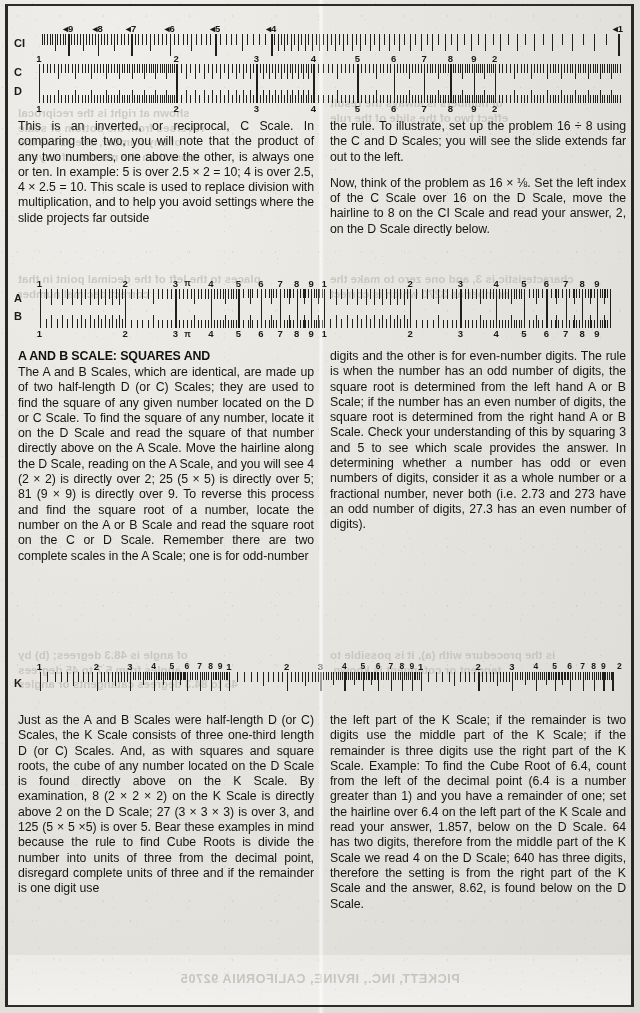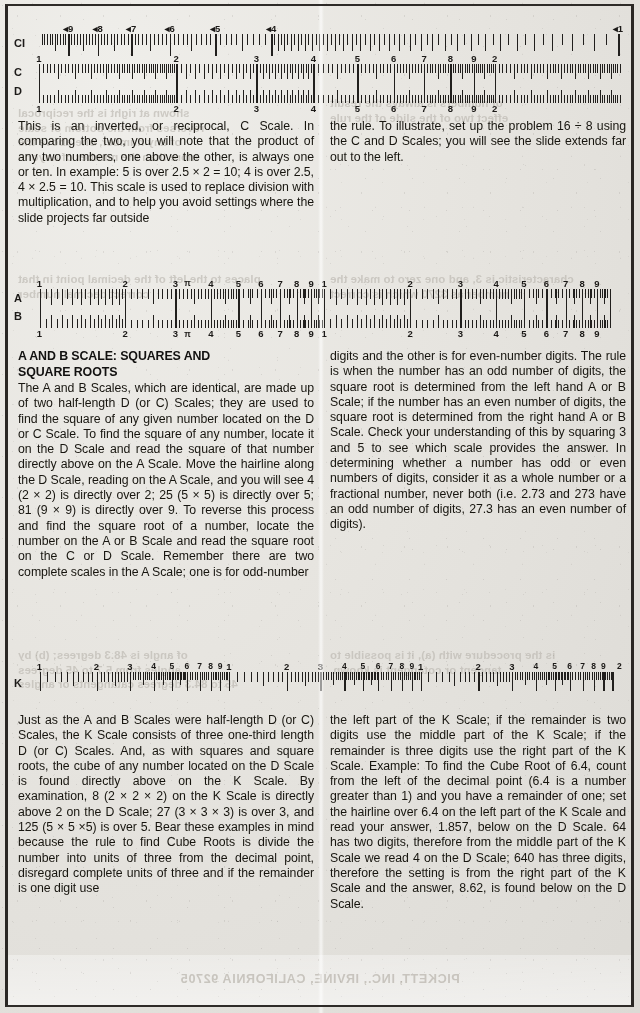--- a/index.html
+++ b/index.html
@@ -838,20 +838,21 @@
             <div class="tk" style="left: 97.7836%; height: 72%;"></div>
           </div>
       </div>
     </div>
 
     <div class="col left" style="top:119px;">
       <p class="body">This is an inverted, or reciprocal, C Scale. In comparing the two, you will note that the product of any two numbers, one above the other, is always one or ten. In example: 5 is over 2.5 × 2 = 10; 4 is over 2.5, 4 × 2.5 = 10. This scale is used to replace division with multiplication, and to help you avoid settings where the slide projects far outside</p>
     </div>
     <div class="col right" style="top:119px;">
       <p class="body">the rule. To illustrate, set up the problem 16 ÷ 8 using the C and D Scales; you will see the slide extends far out to the left.</p>
+      <p class="body">Now, think of the problem as 16 × ⅛. Set the left index of the C Scale over 16 on the D Scale, move the hairline to 8 on the CI Scale and read your answer, 2, on the D Scale directly below.</p>
     </div>
 
     <div class="ghost ghost-l" style="top:272px;">places to the left of the decimal point in that
 correct decimal number</div>
     <div class="ghost ghost-r" style="top:272px;">characteristic is 3, and one zero to make the
 number as 3270 which is correct</div>
 
     <div class="scalewrap" style="top:285px;height:48px;">
       <div class="srow" style="height:25px;">
         <span class="slabel" style="top:7px;">A</span>
@@ -1326,21 +1327,20 @@
             <div class="tk" style="left: 94.1698%; height: 70%;"></div>
             <div class="tk" style="left: 95.3762%; height: 70%;"></div>
             <div class="tk" style="left: 96.5174%; height: 70%;"></div>
             <div class="num sm" style="left: 25.7621%; bottom: -11px;">π</div>
           </div>
       </div>
     </div>
 
     <div class="col left" style="top:349px;">
       <h2 class="sec">A AND B SCALE: SQUARES AND</h2>
-      <h2 class="sec">SQUARE ROOTS</h2>
       <p class="body">The A and B Scales, which are identical, are made up of two half-length D (or C) Scales; they are used to find the square of any given number located on the D or C Scale. To find the square of any number, locate it on the D Scale and read the square of that number directly above on the A Scale. Move the hairline along the D Scale, reading on the A Scale, and you will see 4 (2 × 2) is directly over 2; 25 (5 × 5) is directly over 5; 81 (9 × 9) is directly over 9. To reverse this process and find the square root of a number, locate the number on the A or B Scale and read the square root on the C or D Scale. Remember there are two complete scales in the A Scale; one is for odd-number</p>
     </div>
     <div class="col right" style="top:349px;">
       <p class="body">digits and the other is for even-number digits. The rule is when the number has an odd number of digits, the square root is determined from the left hand A or B Scale; if the number has an even number of digits, the square root is determined from the right hand A or B Scale. Check your understanding of this by squaring 3 and 5 to see which scale provides the answer. In determining whether a number has odd or even numbers of digits, consider it as a whole number or a fractional number, never both (i.e. 2.73 and 273 have an odd number of digits, 27.3 has an even number of digits).</p>
     </div>
 
     <div class="ghost ghost-l" style="top:648px;">of angle is 48.3 degrees; (b) by
 angles from 5.7 to 45 degrees
 45 to 84.3 degrees catangents or angles</div>
     <div class="ghost ghost-r" style="top:648px;">is the procedure with (a), it is possible to

